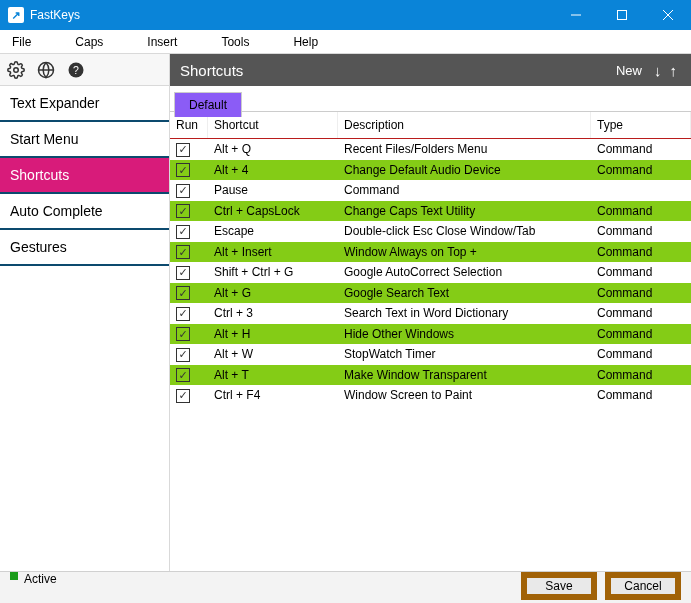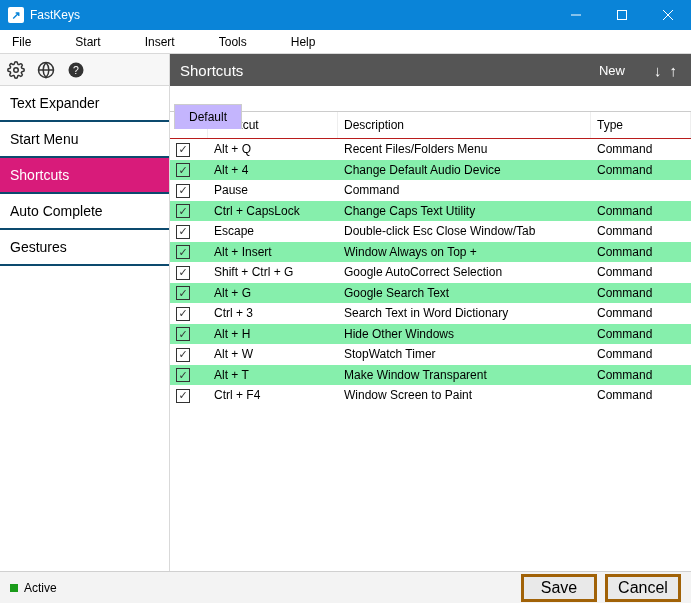--- a/index.html
+++ b/index.html
@@ -15,40 +15,40 @@
 .body { flex: 1; display: flex; min-height: 0; }
 .sidepanel { width: 170px; border-right: 1px solid #d9d9d9; display: flex; flex-direction: column; background: #fff; }
 .toolbar-icons { height: 32px; display: flex; align-items: center; padding: 0 6px; gap: 10px; border-bottom: 1px solid #d9d9d9; background:#f7f7f7; }
 .toolbar-icons .ticon { width: 20px; height: 20px; display:flex; align-items:center; justify-content:center; cursor:pointer; color:#333;}
 .navlist { flex:1; overflow:auto; }
 .navitem { padding: 9px 10px; font-size: 14px; cursor: pointer; border-bottom: 2px solid #0c4a6e; }
 .navitem.selected { background: #d81b7a; color: #fff; }
 .content { flex: 1; display: flex; flex-direction: column; min-width:0;}
 .content-header { background: #555; color: #fff; height: 32px; display: flex; align-items: center; padding: 0 10px; font-size: 15px; }
 .content-header .chtitle { flex:1; }
-.content-header .newbtn { font-size: 13px; cursor:pointer; margin-right:25px;}
+.content-header .newbtn { font-size: 13px; cursor:pointer; margin-right:8px;}
 .content-header .arrow { cursor:pointer; padding:0 4px; }
 .tabstrip { display:flex; border-bottom:1px solid #ccc; background:#fff; padding-left:4px;}
-.tab { padding:5px 14px 5px 14px; font-size:12px; border:1px solid #ccc; border-bottom:none; background:#c4b5fd; position:relative; top:18px; cursor:pointer;}
+.tab { padding:5px 14px 5px 14px; font-size:12px; border:1px solid #ccc; border-bottom:none; background:#8b5cf6; position:relative; top:6px; cursor:pointer;}
 .tableheader { display:flex; border-bottom:1px solid #b91c1c; font-size:12px; background:#fff; }
 .tableheader > div { padding:6px 6px; border-right:1px solid #eee; }
 .col-run { width: 38px; text-align:left;}
 .col-shortcut { width: 130px; }
 .col-desc { flex: 1; }
 .col-type { width: 100px; }
 .tbody { flex:1; overflow:auto; }
 .row { display:flex; font-size:12px; align-items:flex-start; }
 .row > div { padding:3px 6px; overflow:hidden; white-space:nowrap; text-overflow:ellipsis;}
-.row.alt { background:#86efac; }
+.row.alt { background:#84cc16; }
 .runcheck { width:14px; height:14px; border:1px solid #333; display:inline-flex; align-items:center; justify-content:center;}
 .runcheck::after { content:"✓"; font-size:11px; line-height:11px; color:#333;}
-.statusbar { height: 32px; border-top:1px solid #d0d0d0; display:flex; align-items:center; padding:0 10px; background:#f3f3f3; font-size:12px;}
+.statusbar { height: 32px; border-top:1px solid #d0d0d0; display:flex; align-items:flex-start; padding:0 10px; background:#f3f3f3; font-size:12px;}
 .status-ind { width:8px; height:8px; background:#1a9b1a; margin-right:6px; }
 .statusbar .fill { flex:1; }
-.btn { min-width:76px; height:28px; margin-left:8px; background:#e9e9e9; border:3px solid #a16207; font-size:16px; cursor:pointer; }
+.btn { min-width:76px; height:28px; margin-left:8px; background:#e9e9e9; border:6px solid #a16207; font-size:12px; cursor:pointer; }
 </style>
 </head>
 <body>
 
 <div class="titlebar">
   <div class="app-icon">↗</div>
   <div class="title">FastKeys</div>
   <div class="spacer"></div>
   <div class="winbtn">
       <svg width="10" height="10">
@@ -63,21 +63,21 @@
   <div class="winbtn">
       <svg width="10" height="10">
         <line x1="0" y1="0" x2="10" y2="10" stroke-width="1"></line>
         <line x1="10" y1="0" x2="0" y2="10" stroke-width="1"></line>
       </svg>
     </div>
 </div>
 
 <div class="menubar">
   <div class="mitem">File</div>
-  <div class="mitem">Start</div>
+  <div class="mitem">Caps</div>
   <div class="mitem">Insert</div>
   <div class="mitem">Tools</div>
   <div class="mitem">Help</div>
 </div>
 
 <div class="body">
 
   <div class="sidepanel">
     <div class="toolbar-icons">
       <div class="ticon">

